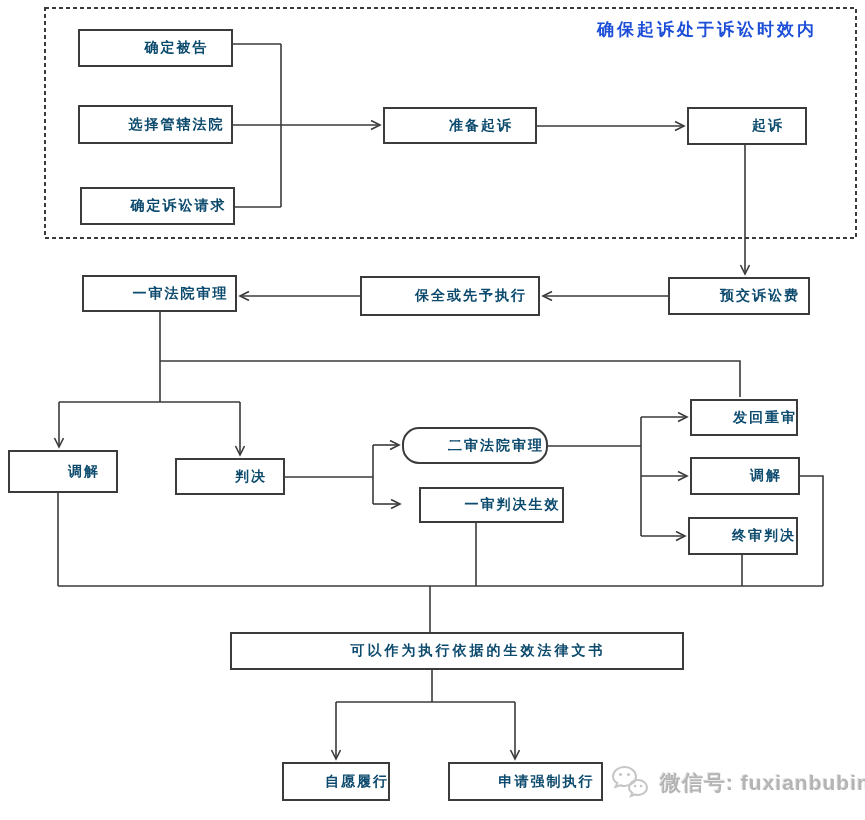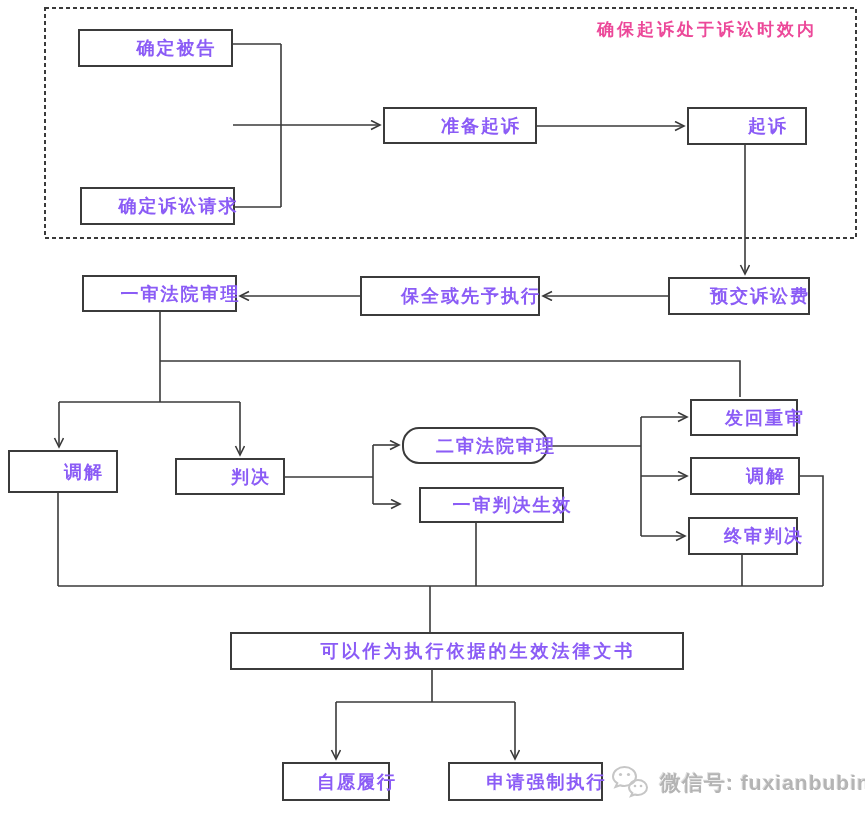--- a/index.html
+++ b/index.html
@@ -10,28 +10,28 @@
     font-family:"Liberation Serif","DejaVu Serif",serif;
     overflow:hidden;
   }
   #wires{position:absolute;left:0;top:0;width:865px;height:820px;}
   .node{
     position:absolute;
     box-sizing:border-box;
     border:2px solid #3b3b3b;
     background:#ffffff;
     display:flex;align-items:center;justify-content:center;
-    font-size:18px;font-weight:600;color:#8b5cf6;
+    font-size:14px;font-weight:600;color:#0c4a6e;
     letter-spacing:2px;white-space:nowrap;
     z-index:2;
     padding-left:42px;
   }
   .note{
     position:absolute;
-    font-size:17px;font-weight:700;color:#ec4899;
+    font-size:17px;font-weight:700;color:#1d4ed8;
     letter-spacing:3px;white-space:nowrap;
     z-index:2;
   }
   .watermark{
     position:absolute;left:608px;top:761px;
     display:flex;align-items:center;gap:8px;
     z-index:3;
   }
   .watermark-text{
     font-family:"Liberation Sans","DejaVu Sans",sans-serif;
@@ -98,20 +98,21 @@
       <path d="M336,702 H515"></path>
       <path d="M336,702 V758" marker-end="url(#arr)"></path>
       <path d="M515,702 V758" marker-end="url(#arr)"></path>
     </g>
   </svg>
 
   <div class="note" style="left:597px;top:18px;">确保起诉处于诉讼时效内</div>
 
   <div class="node" style="left:78px;top:29px;width:155px;height:38px;">确定被告</div>
 
+  <div class="node" style="left:78px;top:105px;width:155px;height:39px;">选择管辖法院</div>
 
   <div class="node" style="left:80px;top:187px;width:155px;height:38px;">确定诉讼请求</div>
 
   <div class="node" style="left:383px;top:107px;width:154px;height:37px;">准备起诉</div>
 
   <div class="node" style="left:687px;top:107px;width:120px;height:38px;">起诉</div>
 
   <div class="node" style="left:668px;top:277px;width:142px;height:38px;">预交诉讼费</div>
 
   <div class="node" style="left:360px;top:276px;width:180px;height:40px;">保全或先予执行</div>

